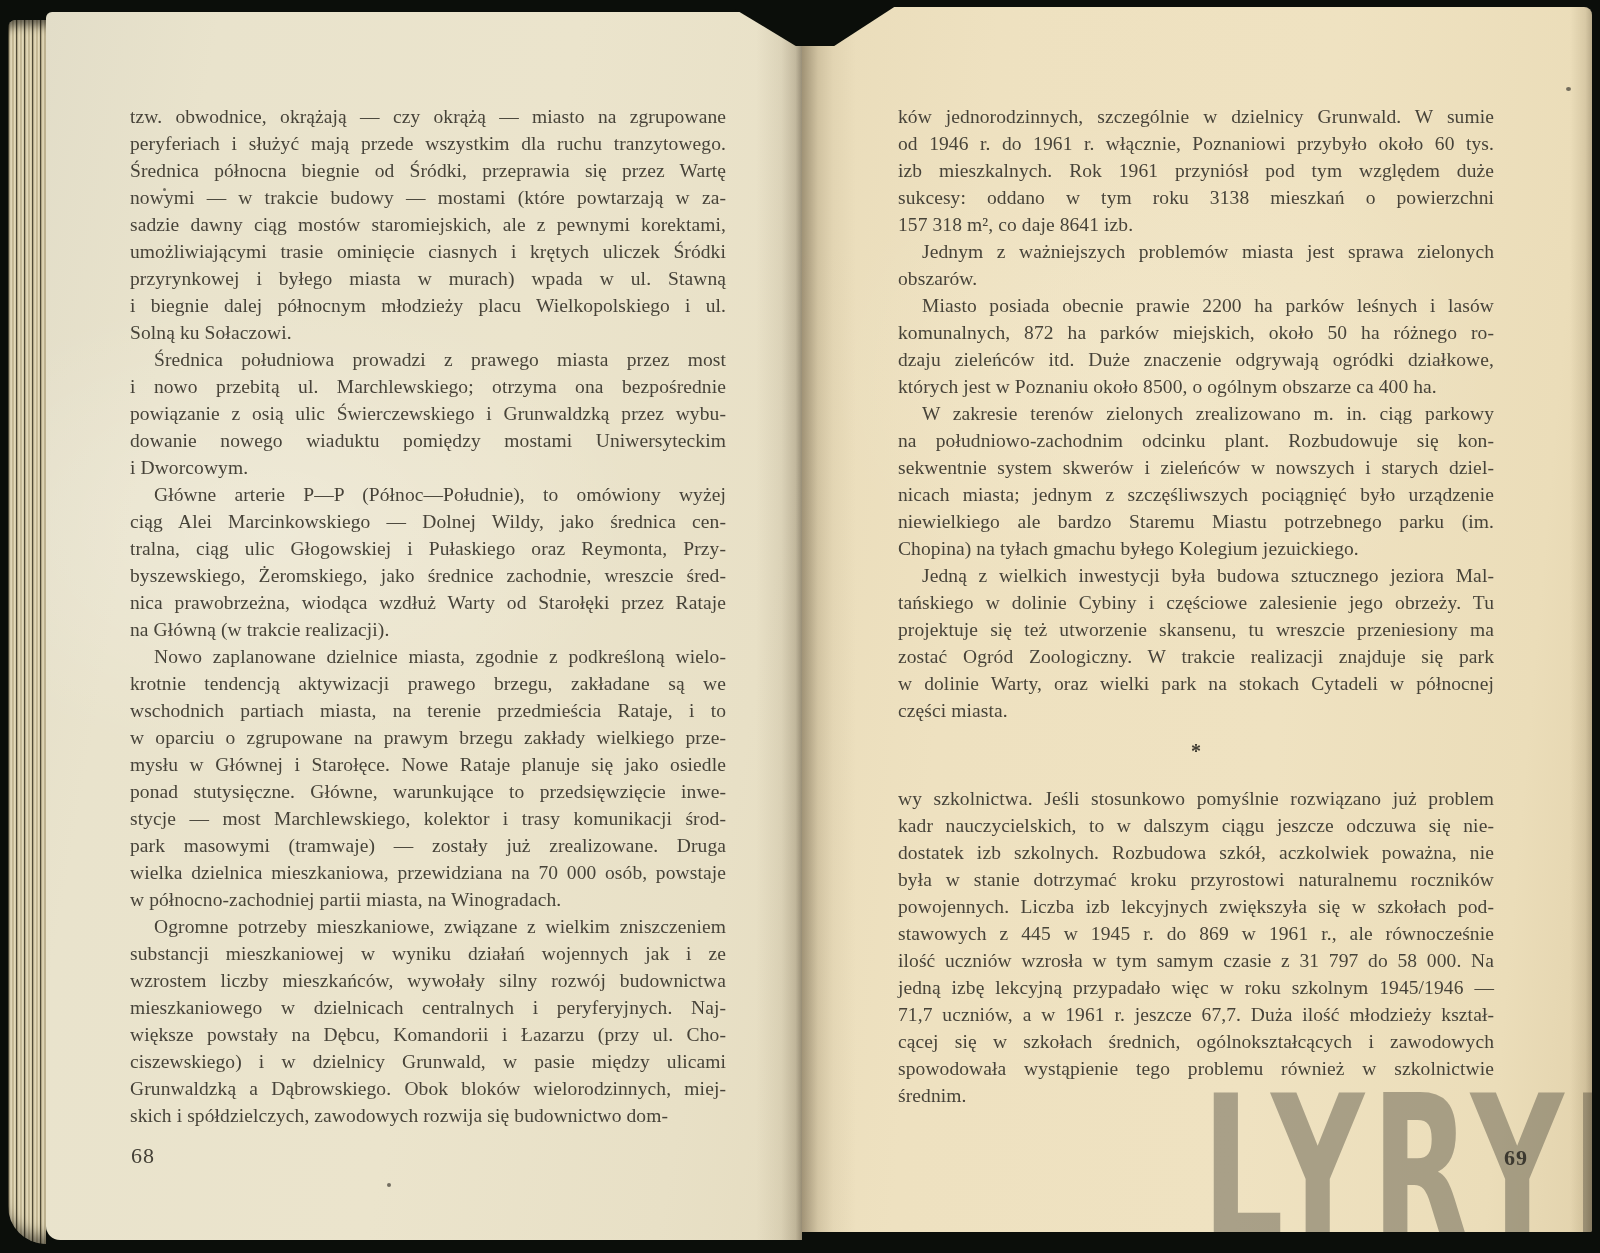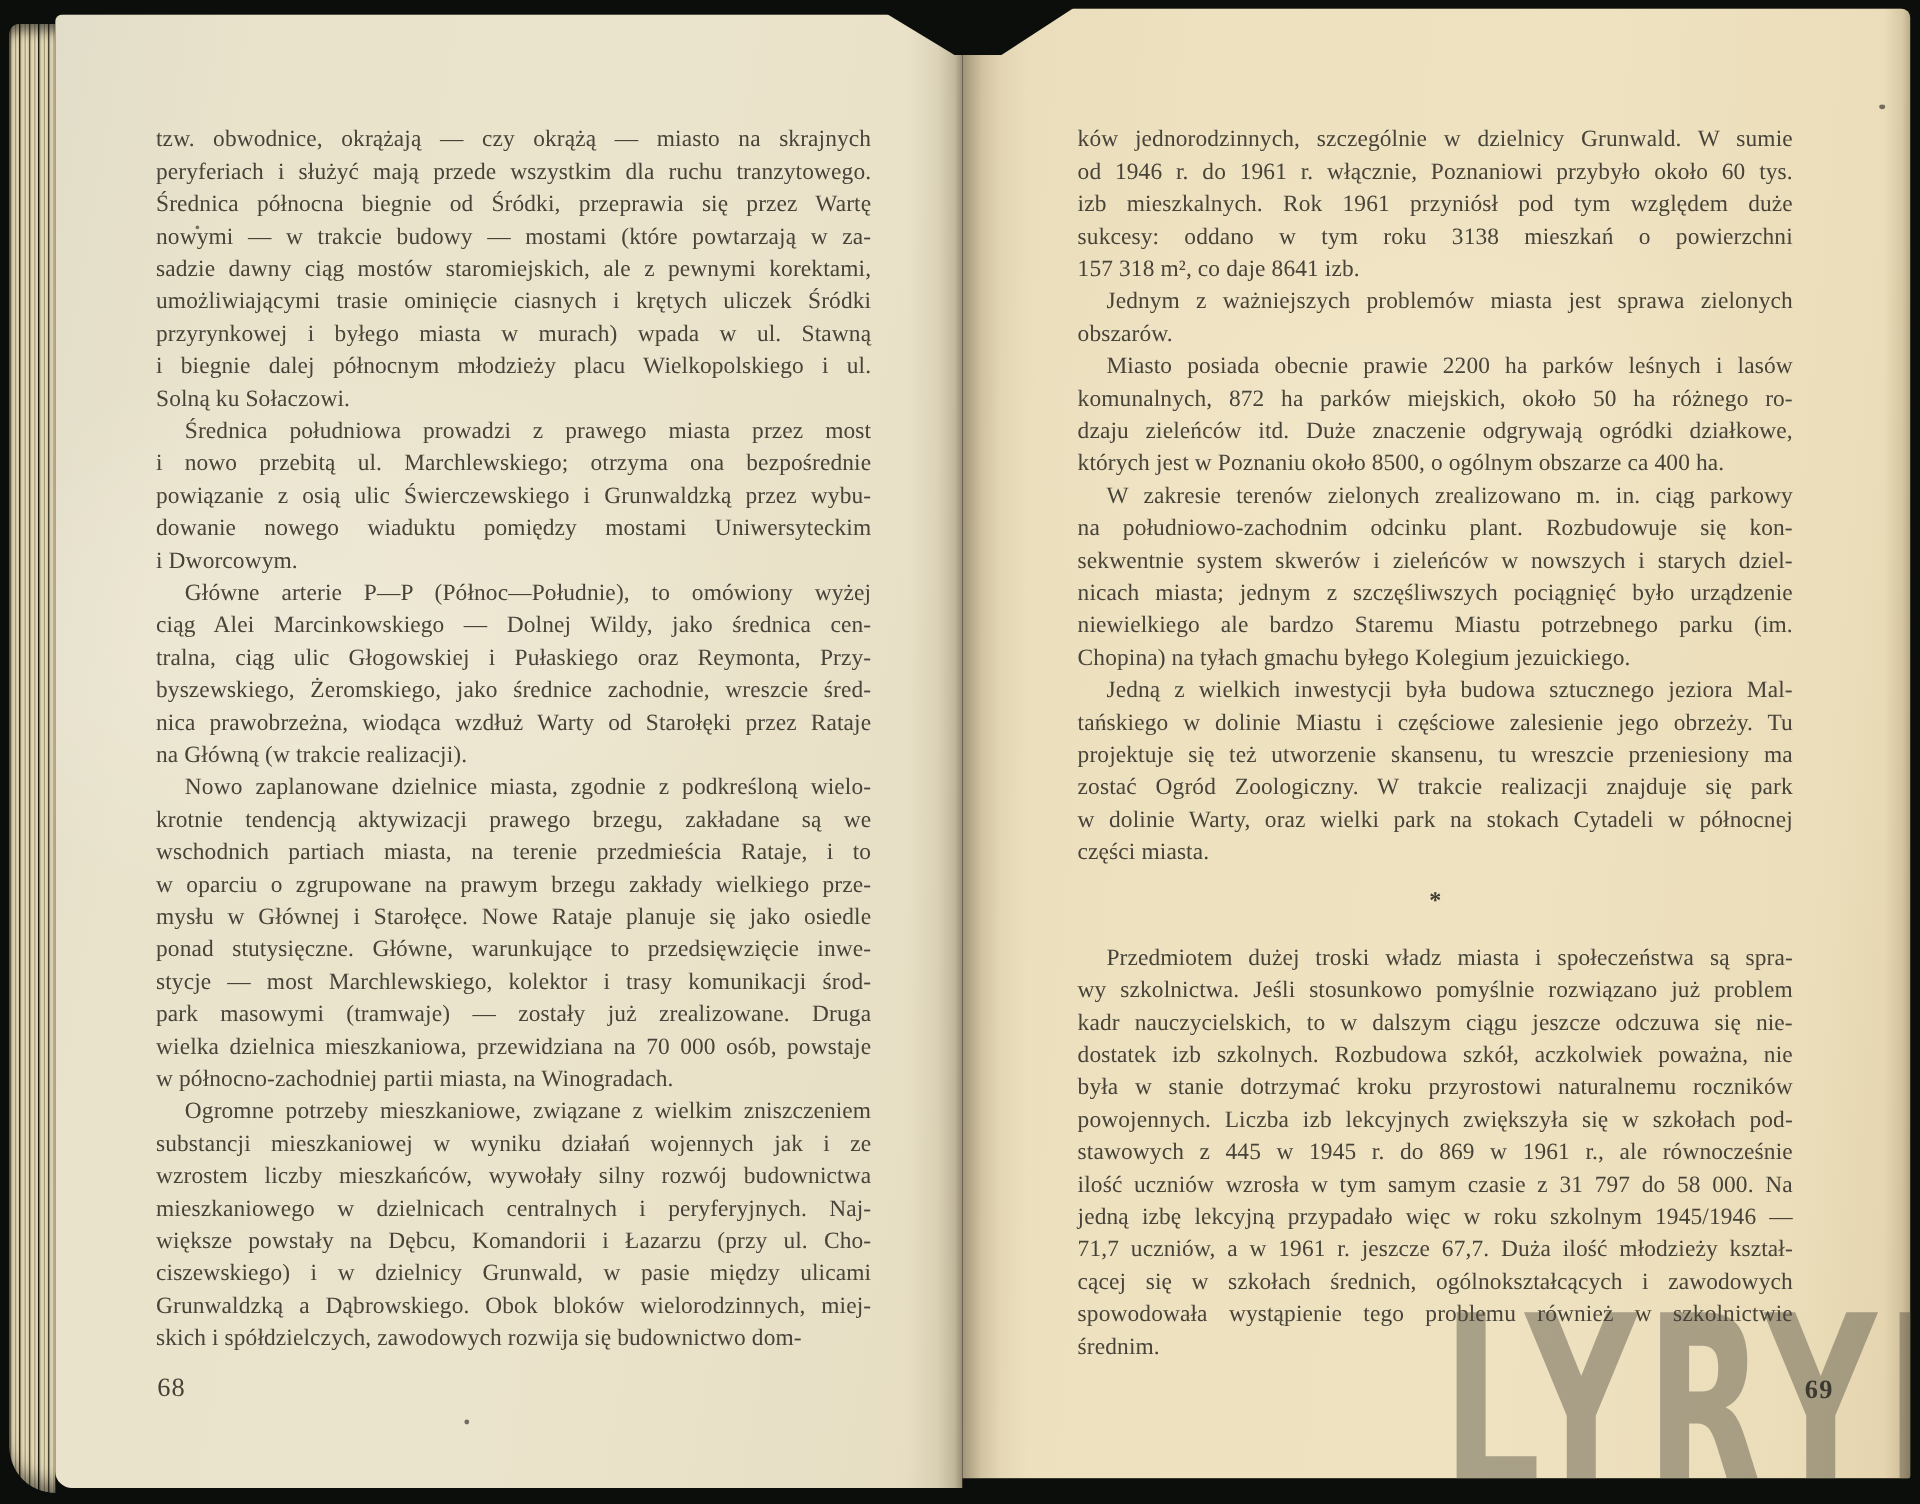--- a/index.html
+++ b/index.html
@@ -125,21 +125,21 @@
 <div class="left-page"></div>
 
 <div class="right-page">
   <div class="watermark">LYRYL</div>
 </div>
 
 <div class="spine-notch"></div>
 
 <div class="textcol textcol-left">
     <div class="para">
-      <div class="line">tzw. obwodnice, okrążają — czy okrążą — miasto na skrajnych</div>
+      <div class="line">tzw. obwodnice, okrążają — czy okrążą — miasto na zgrupowane</div>
       <div class="line">peryferiach i służyć mają przede wszystkim dla ruchu tranzytowego.</div>
       <div class="line">Średnica północna biegnie od Śródki, przeprawia się przez Wartę</div>
       <div class="line">nowymi — w trakcie budowy — mostami (które powtarzają w za-</div>
       <div class="line">sadzie dawny ciąg mostów staromiejskich, ale z pewnymi korektami,</div>
       <div class="line">umożliwiającymi trasie ominięcie ciasnych i krętych uliczek Śródki</div>
       <div class="line">przyrynkowej i byłego miasta w murach) wpada w ul. Stawną</div>
       <div class="line">i biegnie dalej północnym młodzieży placu Wielkopolskiego i ul.</div>
       <div class="line last">Solną ku Sołaczowi.</div>
     </div>
     <div class="para">
@@ -202,29 +202,28 @@
     <div class="para">
       <div class="line first">W zakresie terenów zielonych zrealizowano m. in. ciąg parkowy</div>
       <div class="line">na południowo-zachodnim odcinku plant. Rozbudowuje się kon-</div>
       <div class="line">sekwentnie system skwerów i zieleńców w nowszych i starych dziel-</div>
       <div class="line">nicach miasta; jednym z szczęśliwszych pociągnięć było urządzenie</div>
       <div class="line">niewielkiego ale bardzo Staremu Miastu potrzebnego parku (im.</div>
       <div class="line last">Chopina) na tyłach gmachu byłego Kolegium jezuickiego.</div>
     </div>
     <div class="para">
       <div class="line first">Jedną z wielkich inwestycji była budowa sztucznego jeziora Mal-</div>
-      <div class="line">tańskiego w dolinie Miastu i częściowe zalesienie jego obrzeży. Tu</div>
+      <div class="line">tańskiego w dolinie Cybiny i częściowe zalesienie jego obrzeży. Tu</div>
       <div class="line">projektuje się też utworzenie skansenu, tu wreszcie przeniesiony ma</div>
       <div class="line">zostać Ogród Zoologiczny. W trakcie realizacji znajduje się park</div>
       <div class="line">w dolinie Warty, oraz wielki park na stokach Cytadeli w północnej</div>
       <div class="line last">części miasta.</div>
     </div>
     <div class="divider">*</div>
     <div class="para">
-      <div class="line first">Przedmiotem dużej troski władz miasta i społeczeństwa są spra-</div>
       <div class="line">wy szkolnictwa. Jeśli stosunkowo pomyślnie rozwiązano już problem</div>
       <div class="line">kadr nauczycielskich, to w dalszym ciągu jeszcze odczuwa się nie-</div>
       <div class="line">dostatek izb szkolnych. Rozbudowa szkół, aczkolwiek poważna, nie</div>
       <div class="line">była w stanie dotrzymać kroku przyrostowi naturalnemu roczników</div>
       <div class="line">powojennych. Liczba izb lekcyjnych zwiększyła się w szkołach pod-</div>
       <div class="line">stawowych z 445 w 1945 r. do 869 w 1961 r., ale równocześnie</div>
       <div class="line">ilość uczniów wzrosła w tym samym czasie z 31 797 do 58 000. Na</div>
       <div class="line">jedną izbę lekcyjną przypadało więc w roku szkolnym 1945/1946 —</div>
       <div class="line">71,7 uczniów, a w 1961 r. jeszcze 67,7. Duża ilość młodzieży kształ-</div>
       <div class="line">cącej się w szkołach średnich, ogólnokształcących i zawodowych</div>

